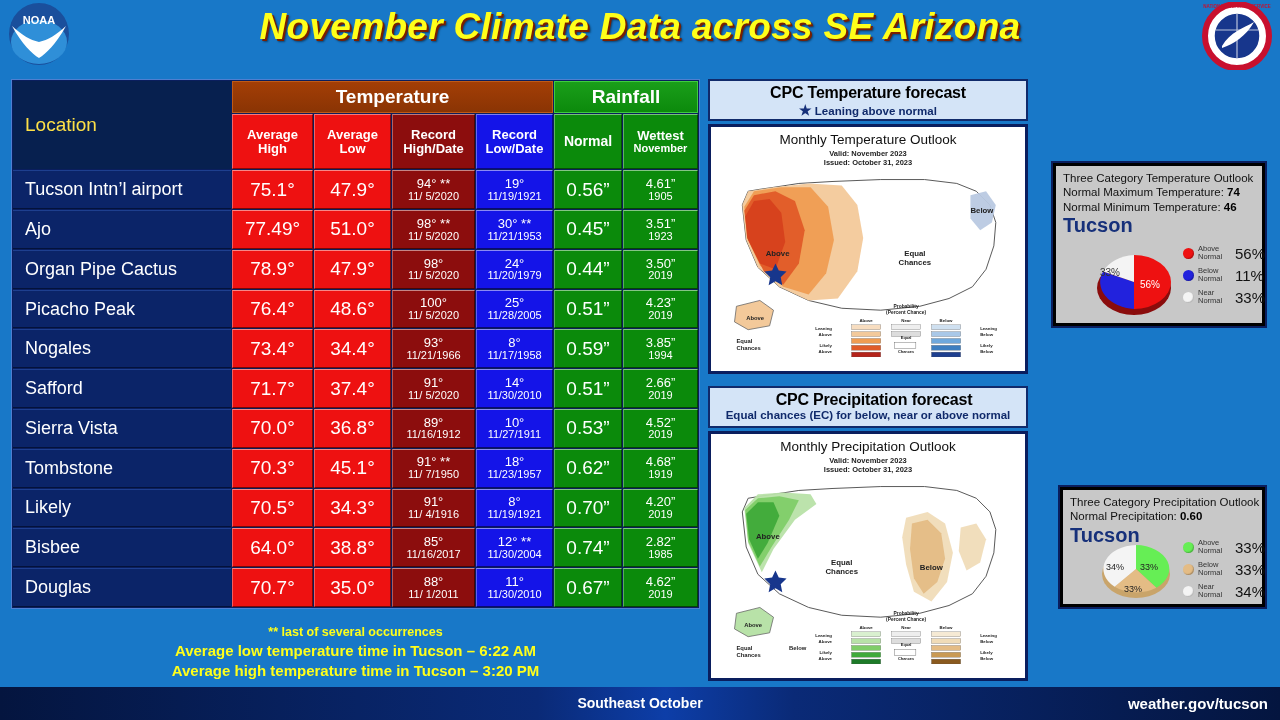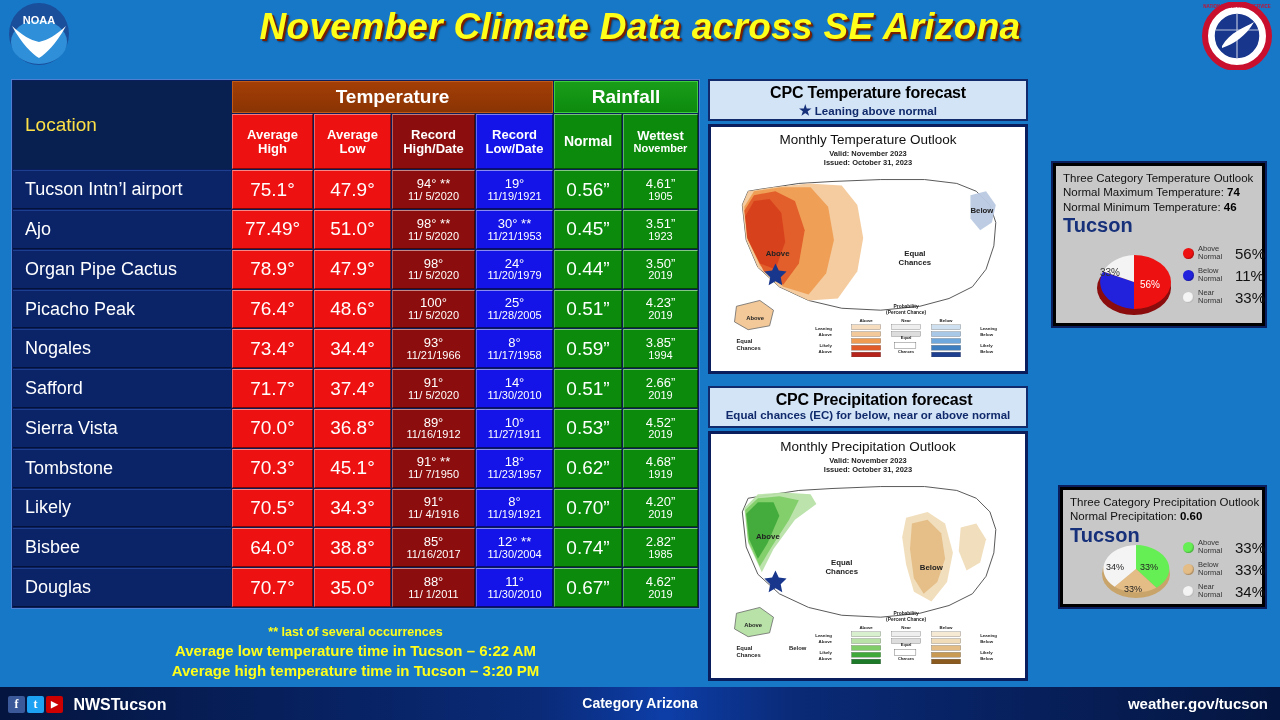--- a/index.html
+++ b/index.html
@@ -634,19 +634,15 @@
     </div>
     <div class="legend-row">
       <span class="legend-dot" style="background:#f4f4f4"></span>
       <span class="legend-lbl">Near<br>Normal</span>
       <span class="legend-pct">34%</span>
     </div>
   </div>
 </div>
 
 <div id="footer">
-  <div id="footer-left">
-    <span class="social-ico ico-fb">f</span><span class="social-ico ico-tw">t</span><span class="social-ico ico-yt">▶</span>
-    <span id="handle">NWSTucson</span>
-  </div>
-  <div id="footer-center">Category Arizona</div>
+  <div id="footer-center">Southeast October</div>
   <div id="footer-right">weather.gov/tucson</div>
 </div>
 
 </body></html>

